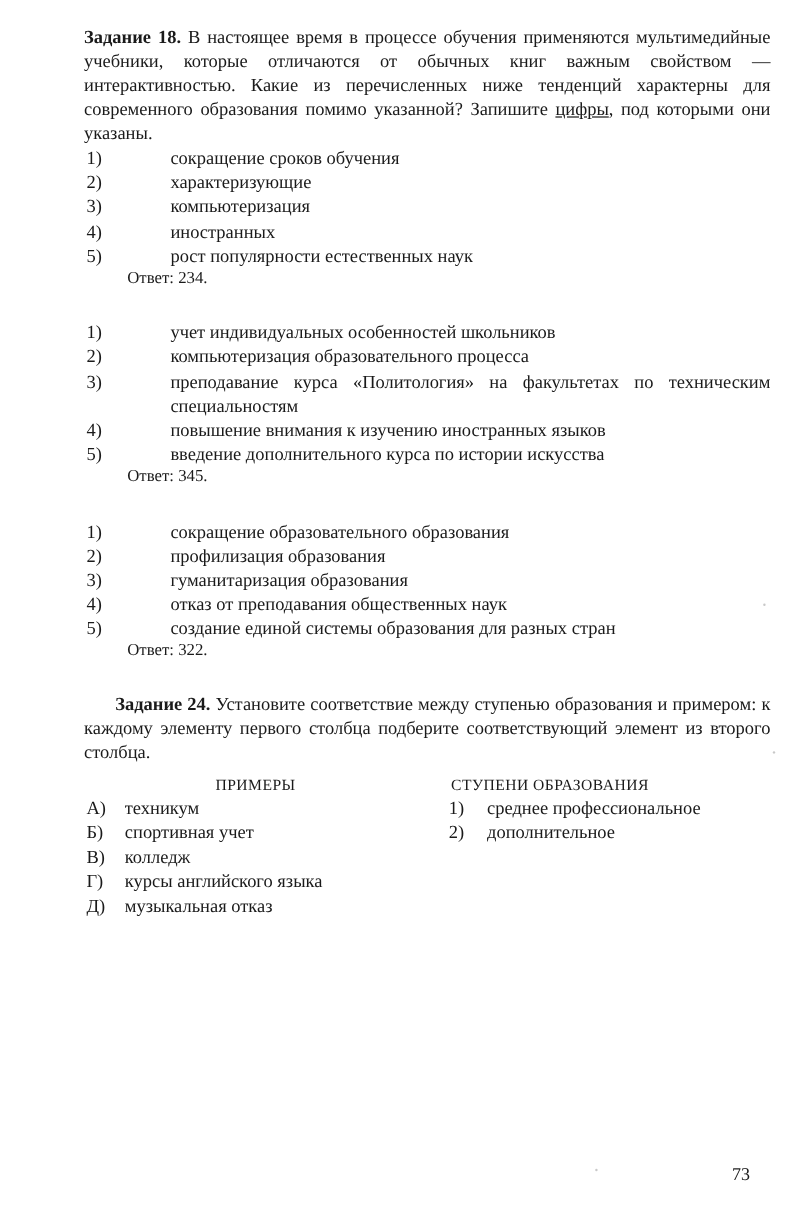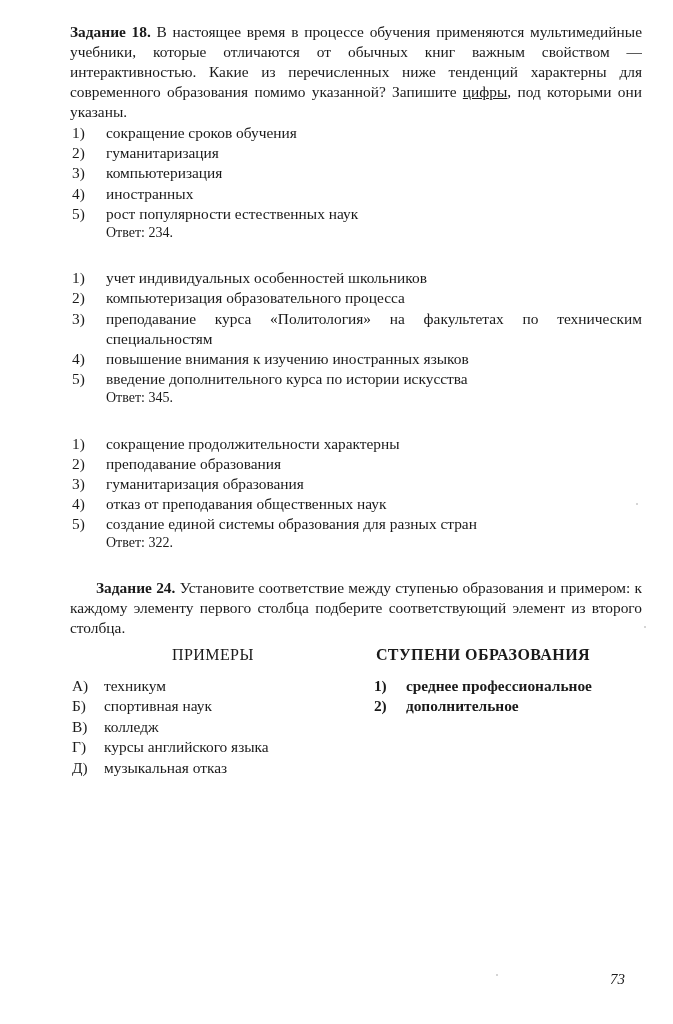--- a/index.html
+++ b/index.html
@@ -55,20 +55,21 @@
   }
   ol.items li .num {
     position: absolute;
     left: 2px;
     top: 0;
     width: 28px;
   }
   ol.items li .txt {
     display: block;
     text-align: justify;
+    margin-left: 36px;
   }
   .answer {
     font-size: 14px;
     line-height: 1.31;
     padding-left: 36px;
     margin: 0;
   }
   .t18 { margin-top: 0; }
   .gap-big { height: 11px; }
   .match-wrap {
@@ -78,26 +79,25 @@
   .match-col {
     box-sizing: border-box;
   }
   .match-col.left {
     width: 290px;
     padding-left: 0;
   }
   .match-col.right {
     width: 290px;
     padding-left: 16px;
-    font-weight: bold;
   }
   .match-head {
-    font-size: 16px;
+    font-size: 13px;
     text-align: center;
-    margin-bottom: 12px;
+    margin-bottom: 2px;
     letter-spacing: 0.4px;
   }
   .match-head.right-head {
     text-align: left;
     padding-left: 4px;
   }
   ol.match-list {
     list-style: none;
     margin: 0;
     padding: 0;
@@ -112,21 +112,20 @@
     position: absolute;
     left: 2px;
     top: 0;
     width: 30px;
   }
   .page-number {
     position: absolute;
     right: 48px;
     bottom: 24px;
     font-size: 15px;
-    font-style: italic;
   }
   .speck {
     position: absolute;
     background: #9a9a9a;
     width: 2px;
     height: 2px;
     border-radius: 50%;
     opacity: 0.55;
   }
 </style>
@@ -137,21 +136,21 @@
 
   <div class="task t18">
     <p class="task-body no-indent"><span class="task-label">Задание 18.</span><span> В настоящее время в процессе обучения применяются мультимедийные учебники, которые отличаются от обычных книг важным свойством — интерактивностью. Какие из перечисленных ниже тенденций характерны для современного образования помимо указанной? Запишите </span><span class="uline">цифры</span><span>, под которыми они указаны.</span></p>
     <ol class="items">
       <li>
           <span class="num">1)</span>
           <span class="txt">сокращение сроков обучения</span>
         </li>
       <li>
           <span class="num">2)</span>
-          <span class="txt">гуманитаризация</span>
+          <span class="txt">характеризующие</span>
         </li>
       <li>
           <span class="num">3)</span>
           <span class="txt">компьютеризация</span>
         </li>
       <li>
           <span class="num">4)</span>
           <span class="txt">иностранных</span>
         </li>
       <li>
@@ -189,25 +188,25 @@
     </ol>
     <p class="answer">Ответ: 345.</p>
   </div>
 
   <div class="gap-big"></div>
 
   <div class="task">
     <ol class="items">
       <li>
           <span class="num">1)</span>
-          <span class="txt">сокращение продолжительности характерны</span>
+          <span class="txt">сокращение образовательного образования</span>
         </li>
       <li>
           <span class="num">2)</span>
-          <span class="txt">преподавание образования</span>
+          <span class="txt">профилизация образования</span>
         </li>
       <li>
           <span class="num">3)</span>
           <span class="txt">гуманитаризация образования</span>
         </li>
       <li>
           <span class="num">4)</span>
           <span class="txt">отказ от преподавания общественных наук</span>
         </li>
       <li>
@@ -221,21 +220,21 @@
   <div class="gap-big"></div>
 
   <div class="task">
     <p class="task-body"><span class="task-label">Задание 24.</span><span> Установите соответствие между ступенью образования и примером: к каждому элементу первого столбца подберите соответствующий элемент из второго столбца.</span></p>
 
     <div class="match-wrap">
       <div class="match-col left">
         <div class="match-head">ПРИМЕРЫ</div>
         <ol class="match-list">
           <li><span class="num">А)</span><span>техникум</span></li>
-          <li><span class="num">Б)</span><span>спортивная наук</span></li>
+          <li><span class="num">Б)</span><span>спортивная учет</span></li>
           <li><span class="num">В)</span><span>колледж</span></li>
           <li><span class="num">Г)</span><span>курсы английского языка</span></li>
           <li><span class="num">Д)</span><span>музыкальная отказ</span></li>
         </ol>
       </div>
       <div class="match-col right">
         <div class="match-head right-head">СТУПЕНИ ОБРАЗОВАНИЯ</div>
         <ol class="match-list">
           <li><span class="num">1)</span><span>среднее профессиональное</span></li>
           <li><span class="num">2)</span><span>дополнительное</span></li>

